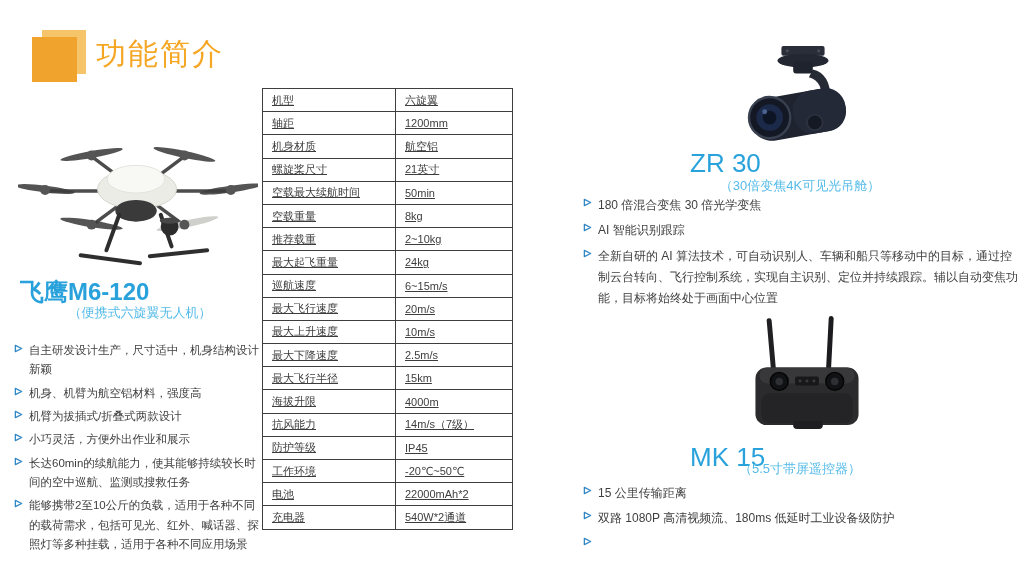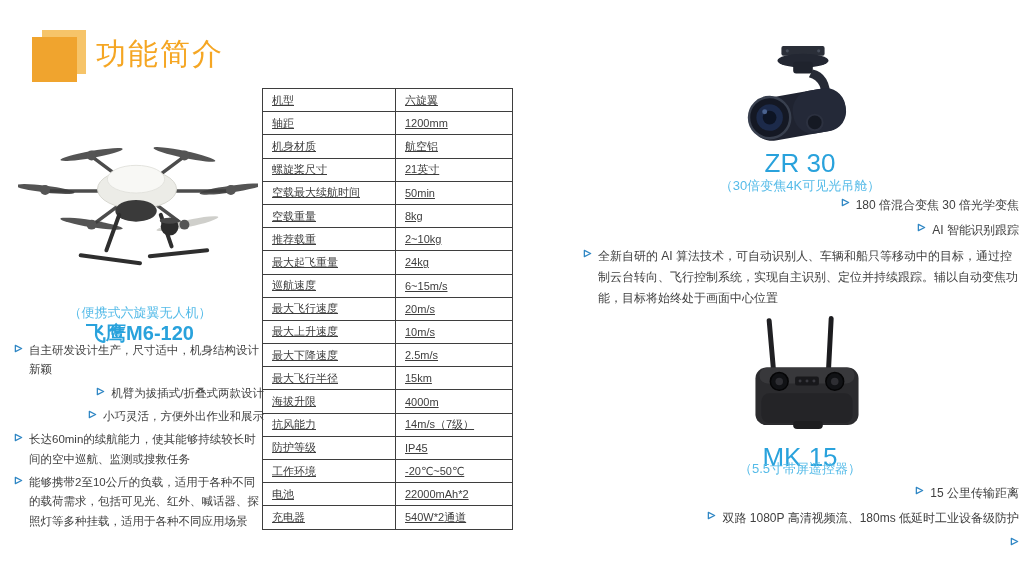--- a/index.html
+++ b/index.html
@@ -8,26 +8,26 @@
     font-family:"Liberation Sans","DejaVu Sans",sans-serif;color:#3f3f3f;margin:0 auto;
   }
   
   .title-icon{position:absolute;left:32px;top:30px;width:56px;height:52px;}
   .title-icon .sq-back{position:absolute;left:10px;top:0;width:44px;height:44px;background:#f6c469;}
   .title-icon .sq-front{position:absolute;left:0;top:7px;width:45px;height:45px;background:#f0a42e;}
   .page-title{position:absolute;left:96px;top:34px;margin:0;font-size:30px;font-weight:400;
     color:#f5a623;letter-spacing:2px;}
   
   .drone-img{position:absolute;left:18px;top:110px;width:240px;height:168px;}
-  .prod-name{position:absolute;text-align:center;color:#29a2dc;font-weight:700;}
+  .prod-name{position:absolute;color:#29a2dc;font-weight:700;}
   .prod-sub{position:absolute;text-align:center;color:#55bbe8;font-size:13px;}
-  .m6-name{left:20px;top:276px;width:240px;font-size:20px;margin-top:44px;}
+  .m6-name{left:20px;top:276px;width:240px;font-size:24px;}
   .m6-sub{left:20px;top:304px;width:240px;}
   .bullets{position:absolute;margin:0;padding:0;list-style:none;}
-  .bullets li{display:flex;gap:6px;margin:0 0 4px 0;justify-content:flex-end;}
+  .bullets li{display:flex;gap:6px;margin:0 0 4px 0;}
   .bullets .arrow{flex:0 0 auto;margin-top:3px;}
   .drone-bullets{left:14px;top:341px;width:250px;font-size:11.5px;line-height:1.68;}
   
   .spec-table{position:absolute;left:262px;top:88px;width:251px;border-collapse:collapse;
     table-layout:fixed;font-size:11px;color:#3d3d3d;text-decoration:underline;}
   .spec-table td{border:1px solid #3e3e3e;padding:3.6px 6px 3.6px 9px;height:14px;
     white-space:nowrap;overflow:hidden;}
   .spec-table td.lbl{width:117px;}
   
   .zr30-img{position:absolute;left:733px;top:42px;width:140px;height:106px;}
@@ -93,20 +93,26 @@
 
   <ul class="bullets drone-bullets">
 
       <li>
         <svg class="arrow" width="9" height="9" viewBox="0 0 10 10">
           <path d="M1.5 1.5 L8.5 5 L1.5 8.5 Z" fill="none" stroke="#2E86C4" stroke-width="1.4" stroke-linejoin="round"></path>
         </svg>
         <span>自主研发设计生产，尺寸适中，机身结构设计新颖</span>
       </li>
 
+      <li>
+        <svg class="arrow" width="9" height="9" viewBox="0 0 10 10">
+          <path d="M1.5 1.5 L8.5 5 L1.5 8.5 Z" fill="none" stroke="#2E86C4" stroke-width="1.4" stroke-linejoin="round"></path>
+        </svg>
+        <span>机身、机臂为航空铝材料，强度高</span>
+      </li>
 
       <li>
         <svg class="arrow" width="9" height="9" viewBox="0 0 10 10">
           <path d="M1.5 1.5 L8.5 5 L1.5 8.5 Z" fill="none" stroke="#2E86C4" stroke-width="1.4" stroke-linejoin="round"></path>
         </svg>
         <span>机臂为拔插式/折叠式两款设计</span>
       </li>
 
       <li>
         <svg class="arrow" width="9" height="9" viewBox="0 0 10 10">

